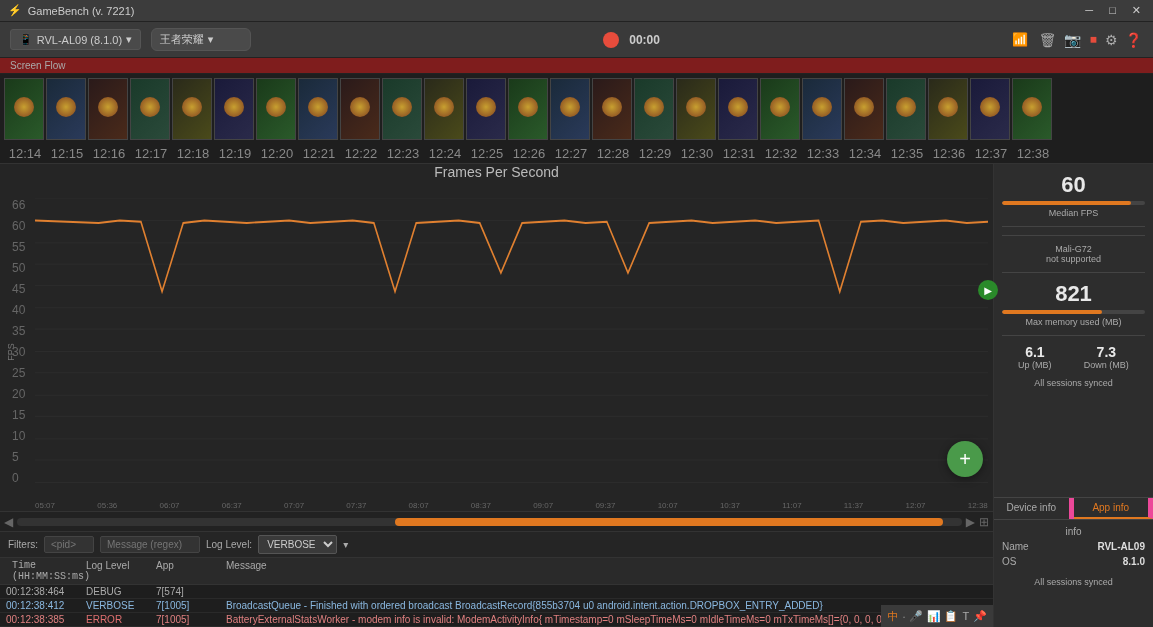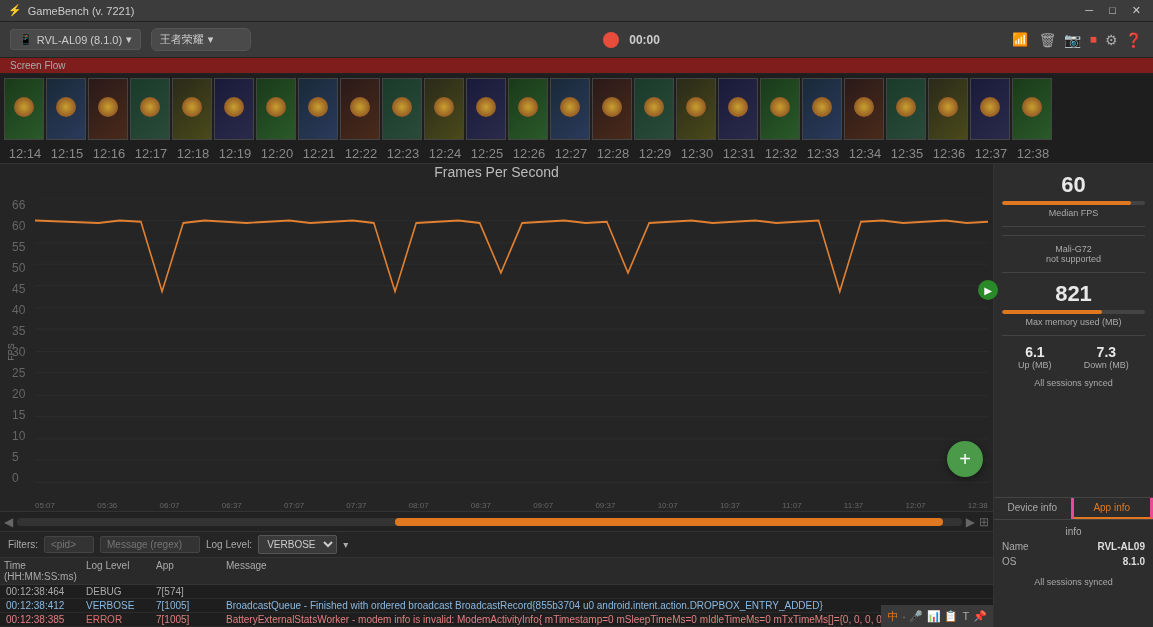--- a/index.html
+++ b/index.html
@@ -232,21 +232,21 @@
       border-radius: 2px;
       cursor: pointer;
     }
     #log-header {
       display: flex;
       background: #2a2a2a;
       border-bottom: 1px solid #333;
       font-size: 10px;
       color: #aaa;
     }
-    .log-col-time { width: 80px; padding: 2px 4px; }
+    .log-col-time { width: 80px; padding: 2px 12px; font-family: Liberation Mono, monospace; }
     .log-col-level { width: 70px; padding: 2px 6px; }
     .log-col-app { width: 70px; padding: 2px 6px; }
     .log-col-msg { flex: 1; padding: 2px 6px; }
     #log-rows { flex: 1; overflow: hidden; }
     .log-row {
       display: flex;
       font-size: 10px;
       border-bottom: 1px solid #2a2a2a;
     }
     .log-row.debug { color: #aaa; }
@@ -279,21 +279,21 @@
       display: flex;
       border-bottom: 1px solid #444;
     }
     .info-tab {
       flex: 1;
       text-align: center;
       padding: 4px;
       font-size: 10px;
       color: #aaa;
       cursor: pointer;
-      border-right: 3px solid #ec4899;
+      border-right: 5px solid #ec4899;
     }
     .info-tab.active {
       color: #e07820;
       border-bottom: 2px solid #e07820;
     }
     #info-table {
       padding: 4px 8px;
     }
     .info-row {
       display: flex;

